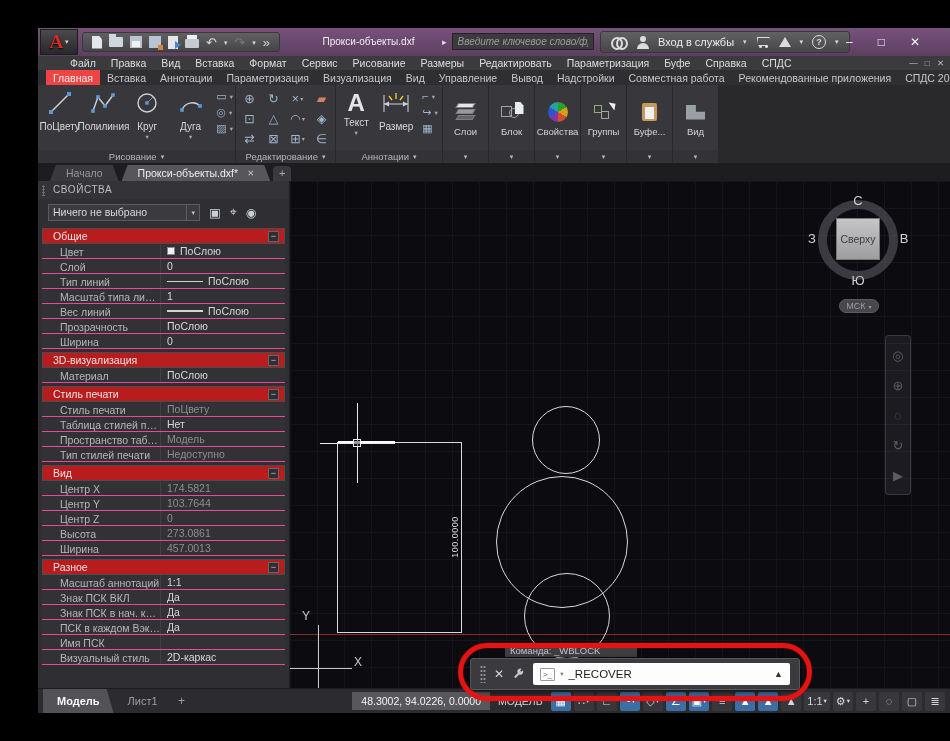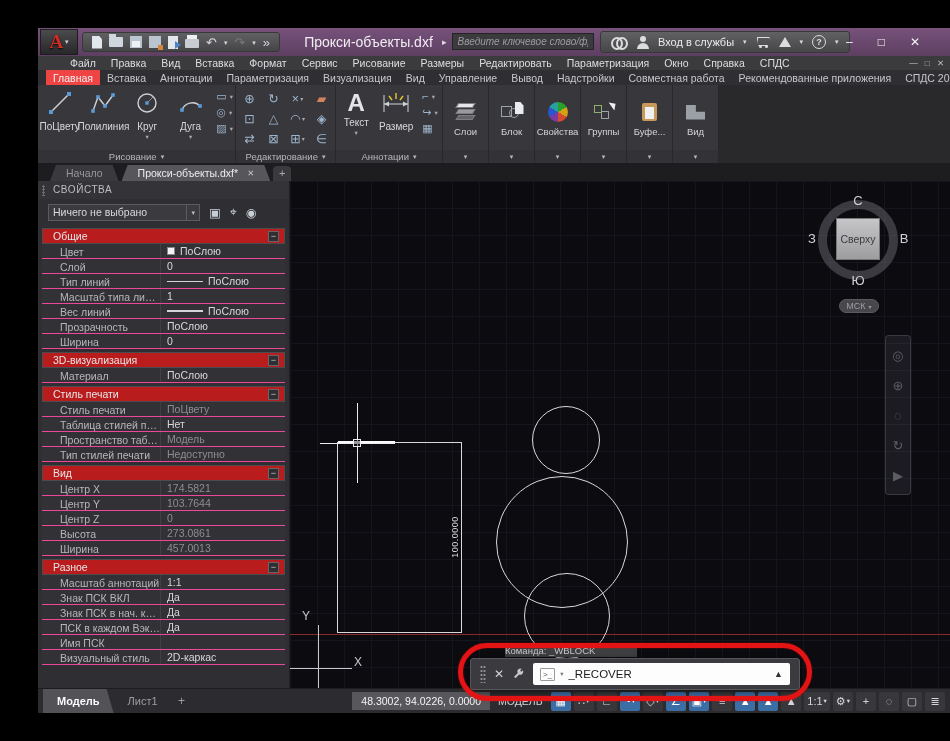--- a/index.html
+++ b/index.html
@@ -25,21 +25,21 @@
   .qi-save{width:12px;height:12px;background:#b9c4cf;}
   .qi-save::after{content:"";position:absolute;left:2px;top:5px;width:8px;height:6px;background:#eef1f4;}
   .qi-saveas{width:12px;height:12px;background:#b9c4cf;}
   .qi-saveas::after{content:"";position:absolute;right:-2px;bottom:-2px;width:5px;height:5px;background:#d4843c;}
   .qi-publish{width:10px;height:13px;background:#e3e7eb;}
   .qi-publish::after{content:"";position:absolute;right:-3px;bottom:0;border-left:6px solid #4d86c8;
                      border-top:4px solid transparent;border-bottom:4px solid transparent;}
   .qi-print{width:14px;height:9px;background:#c7ccd2;margin-top:3px;border-radius:1px;}
   .qi-print::before{content:"";position:absolute;left:2px;top:-4px;width:10px;height:4px;background:#eef1f4;}
   .win-title{position:absolute;left:228px;top:0;width:205px;height:28px;line-height:28px;text-align:center;
-             color:#f1edf2;font-size:14px;white-space:nowrap;}
+             color:#f1edf2;font-size:10px;white-space:nowrap;}
   .search-wrap{position:absolute;left:404px;top:5px;display:flex;align-items:center;gap:5px;}
   .expand-arrow{color:#e2dce3;font-size:9px;}
   .search{width:142px;height:17px;background:#3b3b3e;border:1px solid #232325;color:#c9c9cc;
           font-style:italic;font-size:10px;padding:0 5px;font-family:"Liberation Sans",sans-serif;}
   .search::placeholder{color:#9b9ba1;font-style:italic;}
   .cluster{position:absolute;left:562px;top:3px;height:22px;display:flex;align-items:center;gap:9px;padding:0 10px;
            background:linear-gradient(#616164,#464649);border:1px solid #38383a;border-radius:3px;
            color:#eceaed;font-size:11px;white-space:nowrap;}
   .t-binoc{position:relative;width:17px;height:10px;}
   .t-binoc::before,.t-binoc::after{content:"";position:absolute;top:0;width:8px;height:9px;border:2px solid #dcdcde;border-radius:50%;}
@@ -146,21 +146,21 @@
   .pickbox{position:absolute;left:63px;top:258px;width:8px;height:8px;border:1px solid #ececee;background:rgba(10,10,16,.4);}
   .circ{position:absolute;border:1px solid #d9d9db;border-radius:50%;}
   .c1{left:242px;top:225px;width:68px;height:68px;}
   .c2{left:206px;top:295px;width:132px;height:132px;}
   .c3{left:234px;top:392px;width:86px;height:86px;}
   .ucs-v{position:absolute;left:28px;top:444px;width:1px;height:63px;background:#c9c9cb;}
   .ucs-h{position:absolute;left:0;top:487px;width:62px;height:1px;background:#c9c9cb;}
   .ucs-y{position:absolute;left:12px;top:428px;color:#c9c9cb;font-size:12px;}
   .ucs-x{position:absolute;left:64px;top:474px;color:#c9c9cb;font-size:12px;}
   .history{position:absolute;left:215px;top:463px;width:132px;height:13px;background:#3f3f42;color:#c6c6ca;
-           font-size:9.5px;line-height:13px;white-space:nowrap;overflow:hidden;}
+           font-size:9.5px;line-height:13px;padding-left:5px;white-space:nowrap;overflow:hidden;}
   
   .vc-ring{position:absolute;left:528px;top:19px;width:80px;height:80px;border:9px solid rgba(116,116,124,.45);border-radius:50%;}
   .vc-n{position:absolute;left:554px;top:12px;width:28px;text-align:center;color:#d2d2d6;font-size:13px;}
   .vc-s{position:absolute;left:554px;top:92px;width:28px;text-align:center;color:#d2d2d6;font-size:13px;}
   .vc-w{position:absolute;left:508px;top:50px;width:28px;text-align:center;color:#d2d2d6;font-size:13px;}
   .vc-e{position:absolute;left:600px;top:50px;width:28px;text-align:center;color:#d2d2d6;font-size:13px;}
   .vc-face{position:absolute;left:546px;top:37px;width:44px;height:42px;background:linear-gradient(#c6c6c8,#9d9da0);
            border:1px solid #77777a;display:flex;align-items:center;justify-content:center;color:#3b3b3e;font-size:10.5px;}
   .vc-wcs{position:absolute;left:549px;top:118px;width:40px;height:14px;background:#47474c;border:1px solid #5a5a5f;
           border-radius:7px;color:#9c9ca4;font-size:9px;display:flex;align-items:center;justify-content:center;gap:3px;}
@@ -295,21 +295,21 @@
           <span class="menu-item">Файл</span>
           <span class="menu-item">Правка</span>
           <span class="menu-item">Вид</span>
           <span class="menu-item">Вставка</span>
           <span class="menu-item">Формат</span>
           <span class="menu-item">Сервис</span>
           <span class="menu-item">Рисование</span>
           <span class="menu-item">Размеры</span>
           <span class="menu-item">Редактировать</span>
           <span class="menu-item">Параметризация</span>
-          <span class="menu-item">Окно</span>
+          <span class="menu-item">Буфе</span>
           <span class="menu-item">Справка</span>
           <span class="menu-item">СПДС</span>
         </span>
       <span class="menu-controls">
         <span>—</span>
         <span>□</span>
         <span>✕</span>
       </span>
     </div>
 

